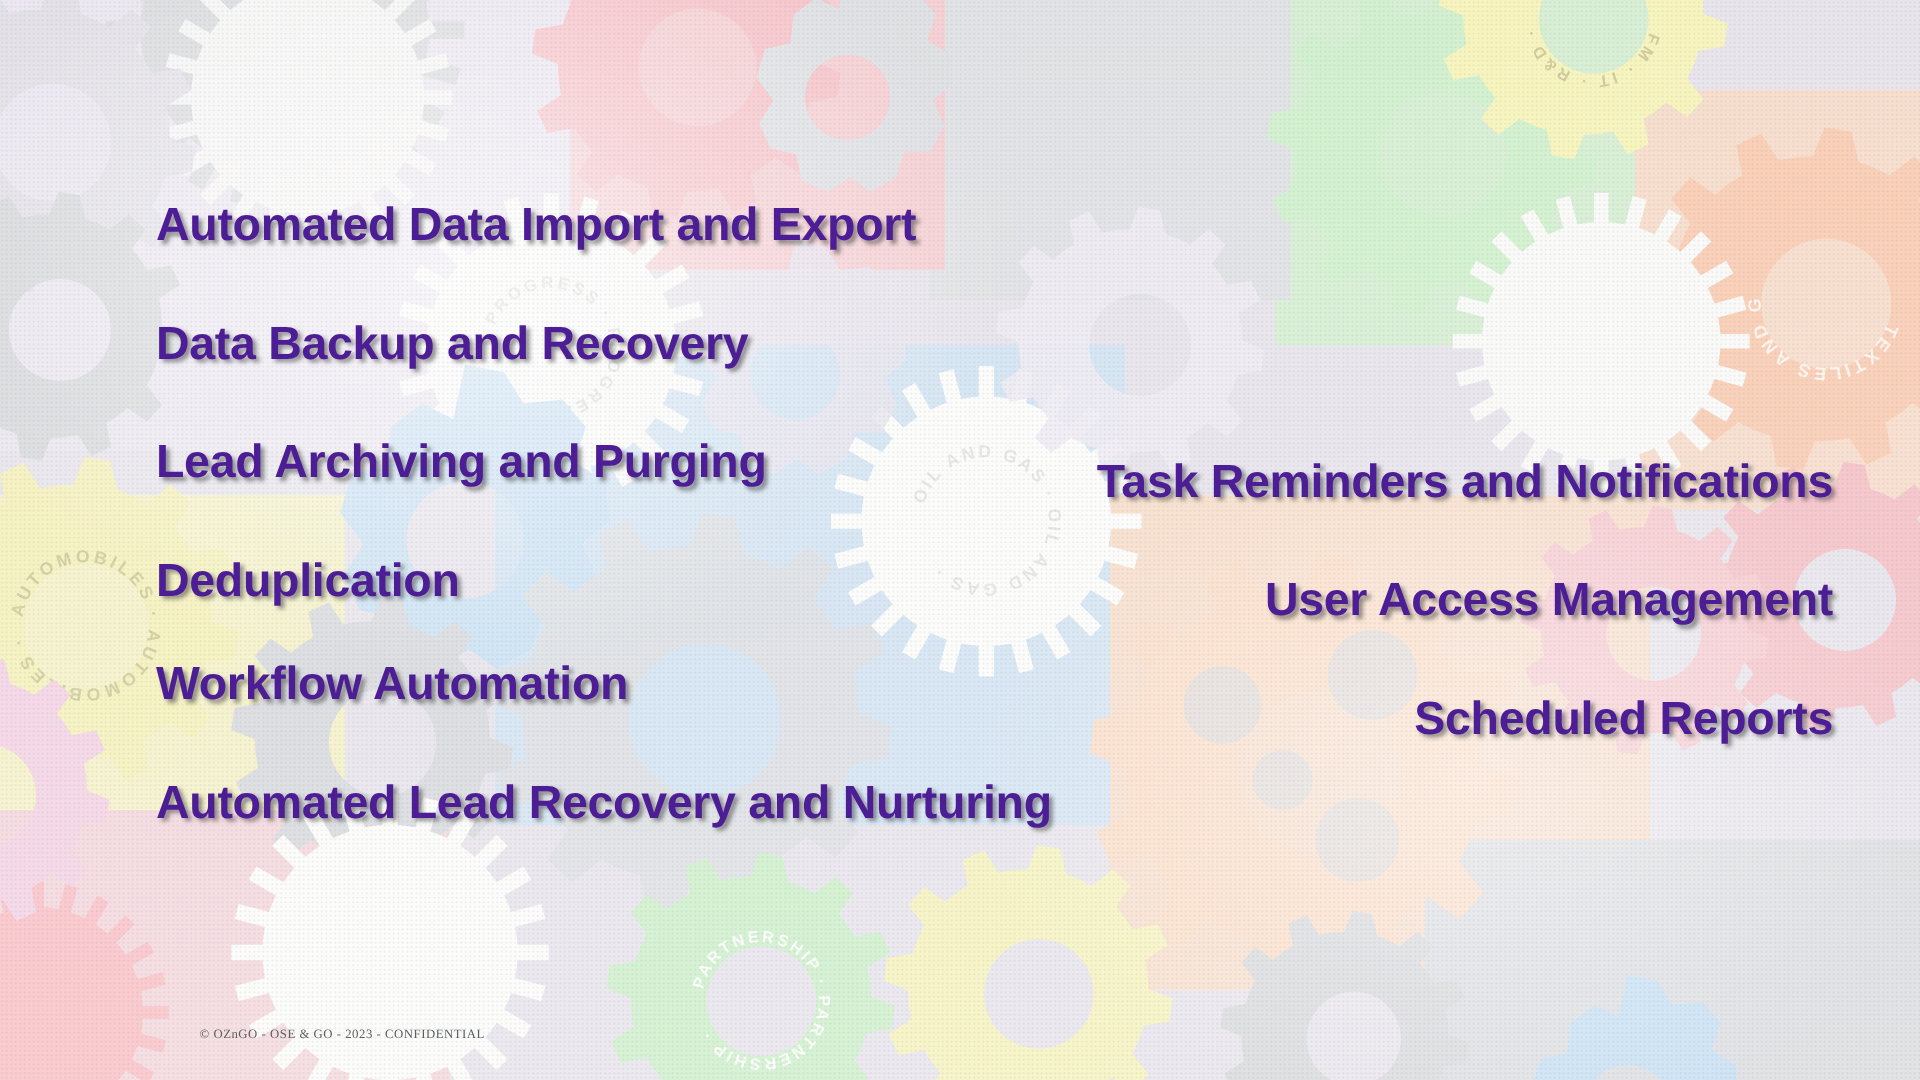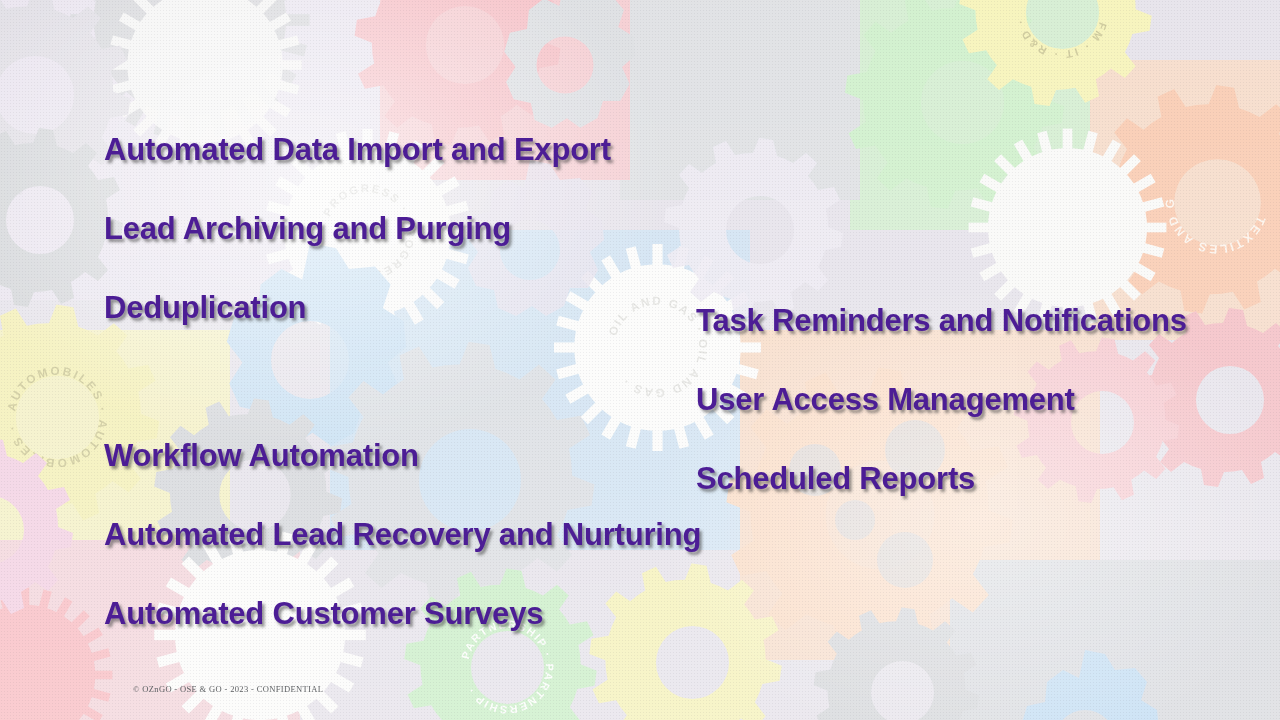--- a/index.html
+++ b/index.html
@@ -60,23 +60,24 @@
     letter-spacing: -0.2px;
     text-shadow: 2.5px 2.5px 3px rgba(60,60,60,0.55);
     white-space: pre-line;
   }
   #block-data {
     left: 104px;
     top: 90px;
     width: 620px;
   }
   #block-tasks {
-    left: 696px;
+    left: 637px;
     top: 261px;
     width: 585px;
+    text-align: right;
   }
   #block-workflow {
     left: 104px;
     top: 396px;
     width: 690px;
   }
   .text-line {
     display: block;
   }
 
@@ -307,34 +308,34 @@
       <use href="#gear12" x="660" y="130" width="200" height="200" fill="#e6e2ee" opacity="0.9"></use>
       <use href="#gearSmooth" x="430" y="150" width="200" height="200" fill="#dcd6e6" opacity="0.85"></use>
     </g>
   </svg>
 
   <div id="bg-wash"></div>
   <div id="bg-dots"></div>
 
   <div class="text-block" id="block-data">
     <span class="text-line">Automated Data Import and Export</span>
+    <span class="text-line">Data Backup and Recovery</span>
     <span class="text-line">Lead Archiving and Purging</span>
     <span class="text-line">Deduplication</span>
   </div>
 
   <div class="text-block" id="block-tasks">
     <span class="text-line">Task Reminders and Notifications</span>
     <span class="text-line">User Access Management</span>
     <span class="text-line">Scheduled Reports</span>
   </div>
 
   <div class="text-block" id="block-workflow">
     <span class="text-line">Workflow Automation</span>
     <span class="text-line">Automated Lead Recovery and Nurturing</span>
-    <span class="text-line">Automated Customer Surveys</span>
     
     
   </div>
 
 
   <div id="footer-copyright">© OZnGO - OSE &amp; GO - 2023 - CONFIDENTIAL</div>
 
 </div>
 
 </body></html>

